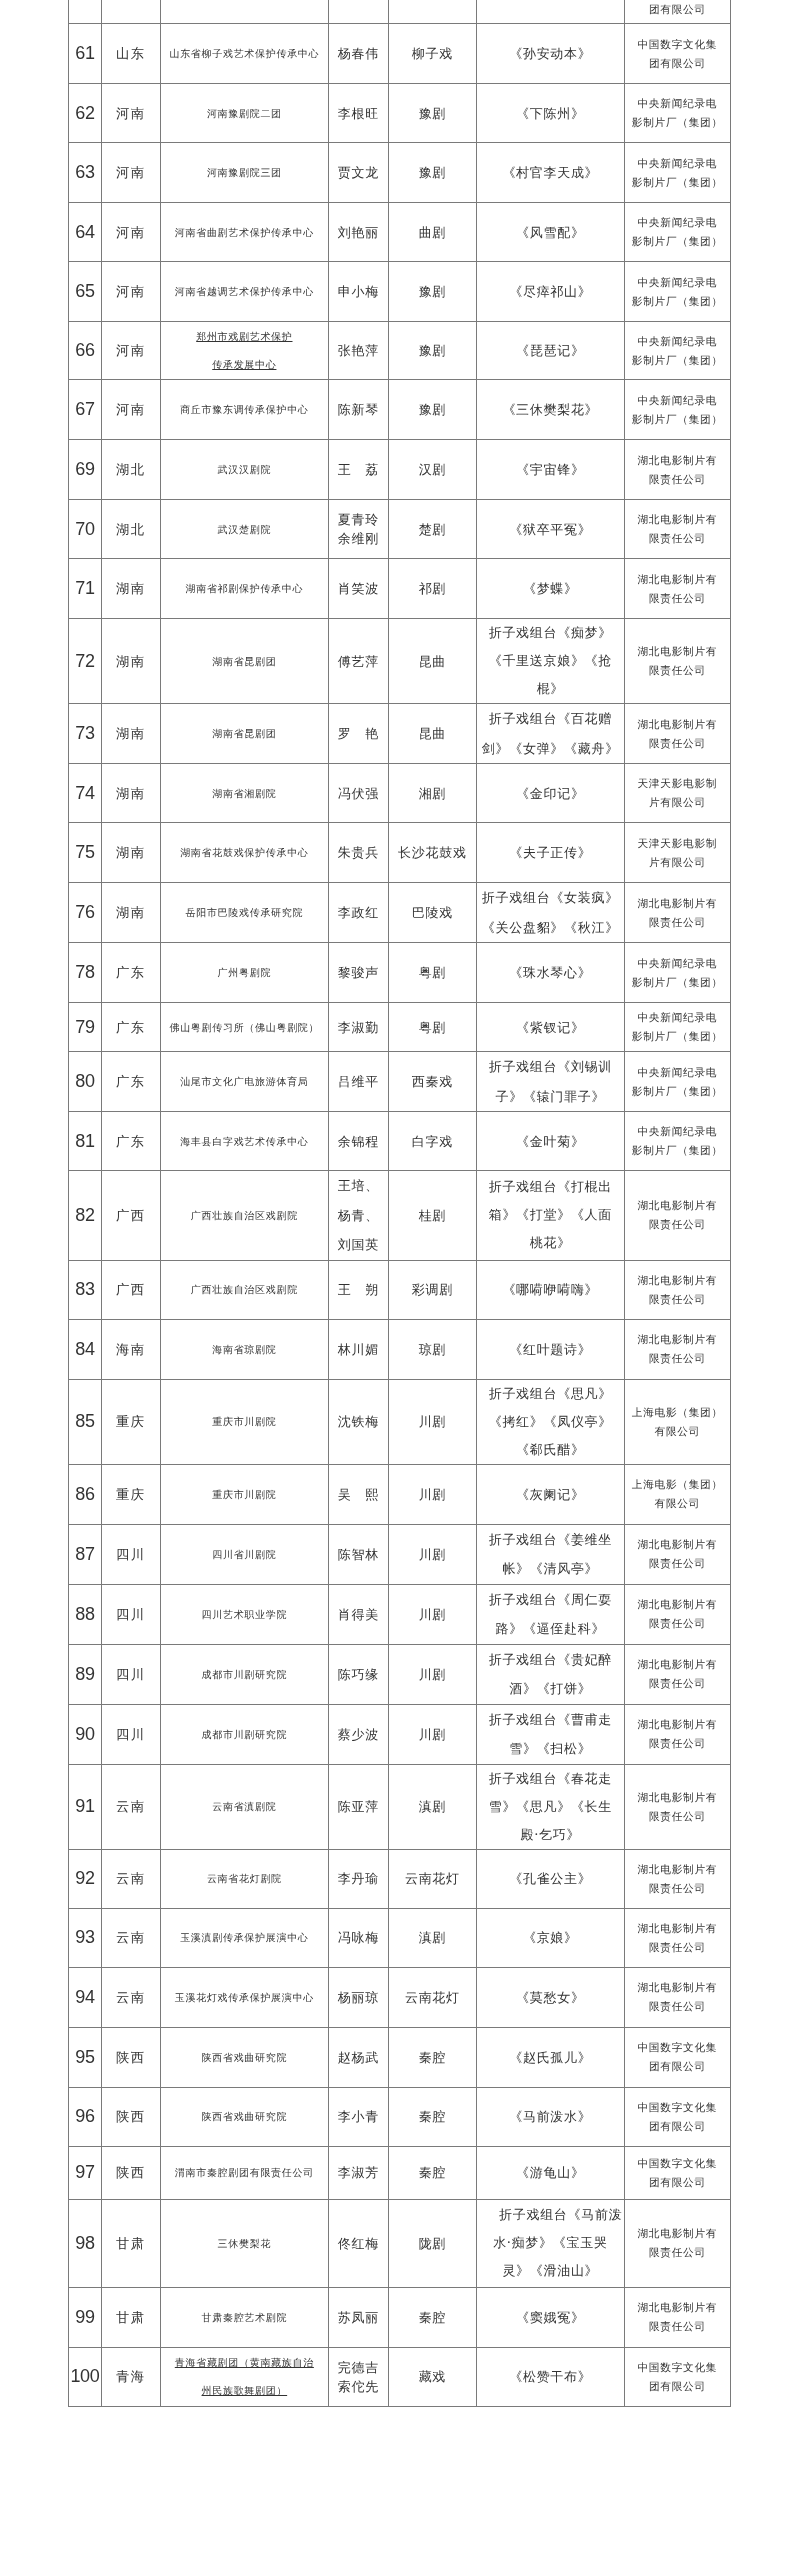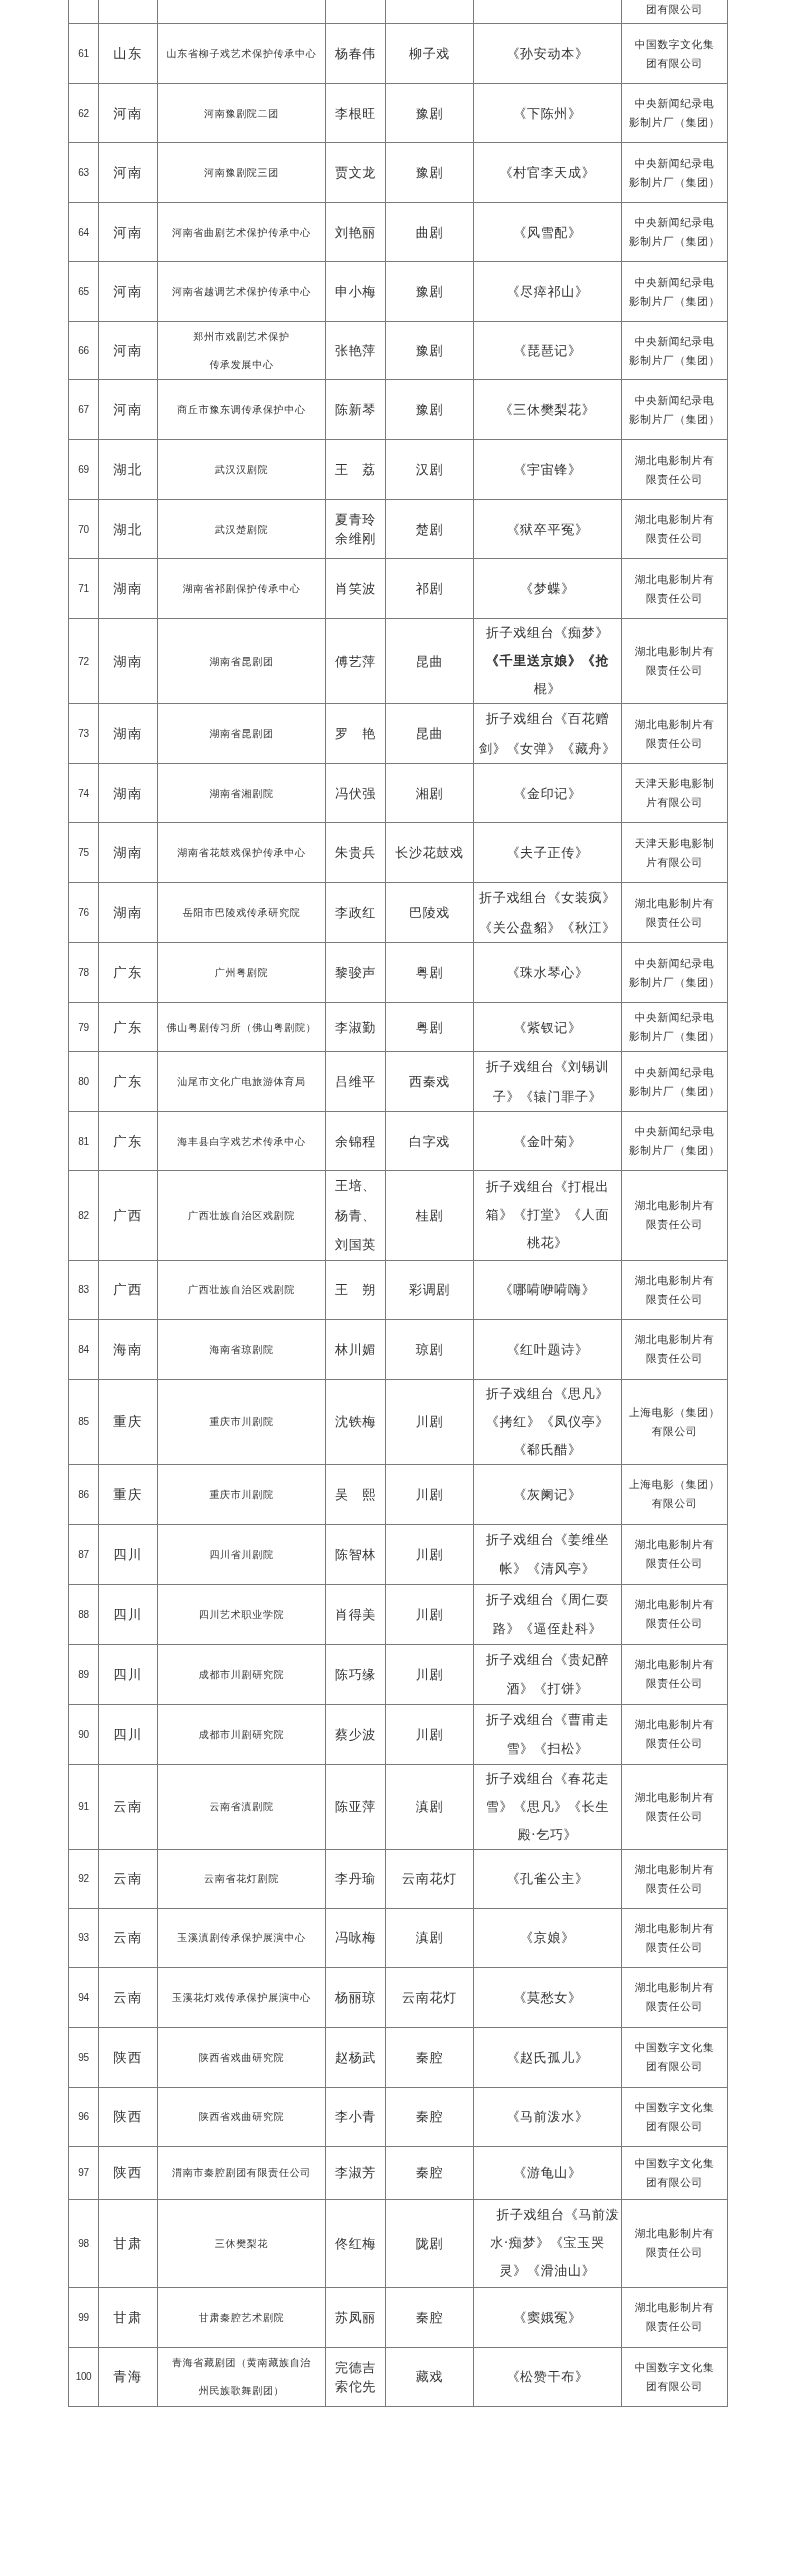--- a/index.html
+++ b/index.html
@@ -3,24 +3,24 @@
 <meta charset="utf-8">
 <style>
   html, body { margin: 0; padding: 0; background: #ffffff; }
   body { width: 794px; height: 2576px; position: relative; overflow: hidden;
          font-family: "DejaVu Serif", "Liberation Serif", serif; color: #222; }
   #sheet { position: absolute; left: 0; top: 0; width: 794px; height: 2268px; }
   .tbl { position: absolute; left: 68px; top: 0; border-collapse: collapse; table-layout: fixed; }
   .tbl td { border: 1.1px solid #7a7a7a; padding: 0 1.5px; text-align: center; vertical-align: middle;
             overflow: hidden; line-height: 19px; }
   .tbl tr.first td { border-top: none; }
-  .c-no { font-family: "Liberation Sans", "DejaVu Sans", sans-serif; font-size: 10px; color: #333; letter-spacing: -0.4px; }
+  .c-no { font-family: "Liberation Sans", "DejaVu Sans", sans-serif; font-size: 18px; color: #333; letter-spacing: -0.4px; }
   .c-prov { font-size: 13.3px; letter-spacing: 1.5px; color: #333; }
   .c-unit { font-size: 10px; letter-spacing: 0.7px; color: #333; line-height: 29.5px; }
-  .c-unit.wrap { line-height: 28px; }
+  .c-unit.wrap { line-height: 28px; text-decoration: underline; }
   .c-actor { font-size: 13px; letter-spacing: 0.7px; color: #333; line-height: 28px; }
   .c-actor.three { line-height: 29.5px; }
   .c-genre { font-size: 13px; letter-spacing: 0.7px; color: #333; }
   .c-work { font-size: 13px; letter-spacing: 0.7px; color: #333; line-height: 19px; }
   .c-work.single { line-height: 19px; }
   .c-work.multi { line-height: 19px; text-align: center; }
   .c-prod { font-size: 10.7px; letter-spacing: 0.7px; color: #333; line-height: 29.5px; }
 </style>
 </head>
 <body>
@@ -173,21 +173,21 @@
           </td>
         </tr>
         <tr style="height: 83px;">
           <td class="c-no"><span>72</span></td>
           <td class="c-prov"><span>湖南</span></td>
           <td class="c-unit"><span>湖南省昆剧团</span></td>
           <td class="c-actor"><span>傅艺萍</span></td>
           <td class="c-genre"><span>昆曲</span></td>
           <td class="c-work multi">
             <div style="line-height: 28px;">折子戏组台《痴梦》</div>
-            <div style="line-height: 28px; font-weight: bold;">《千里送京娘》《抢</div>
+            <div style="line-height: 28px;">《千里送京娘》《抢</div>
             <div style="line-height: 28px;">棍》</div>
           </td>
           <td class="c-prod">
             <div>湖北电影制片有</div>
             <div>限责任公司</div>
           </td>
         </tr>
         <tr style="height: 60px;">
           <td class="c-no"><span>73</span></td>
           <td class="c-prov"><span>湖南</span></td>

